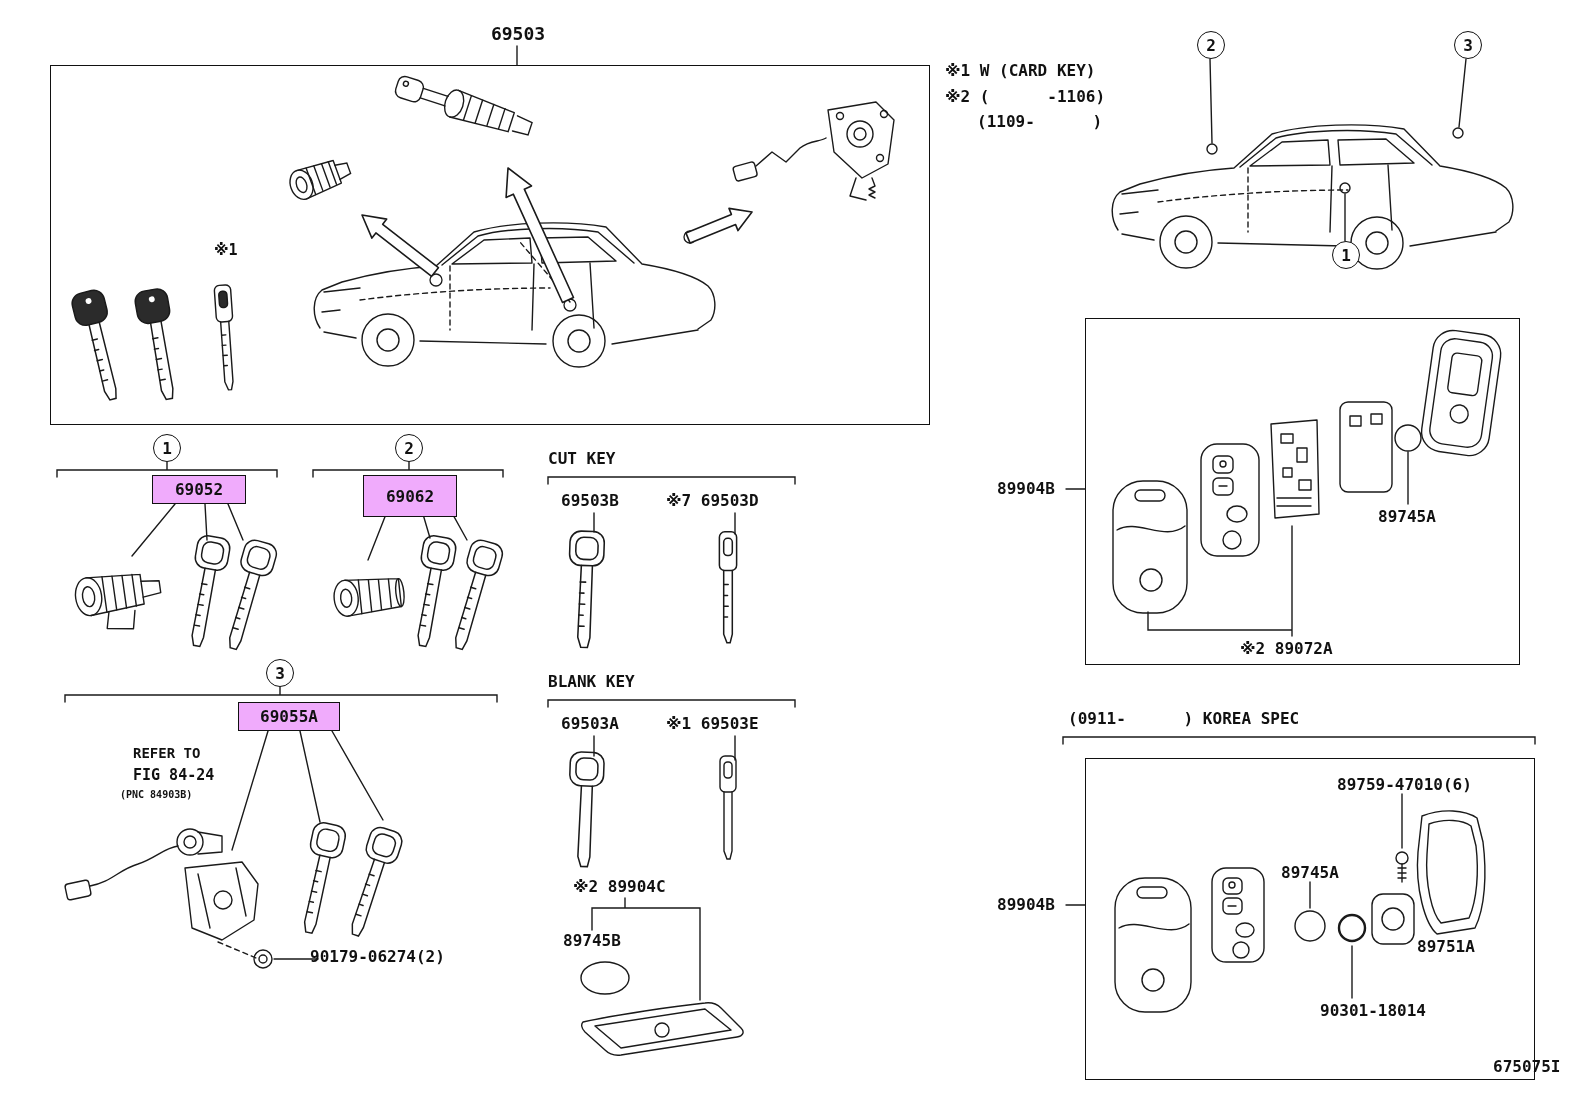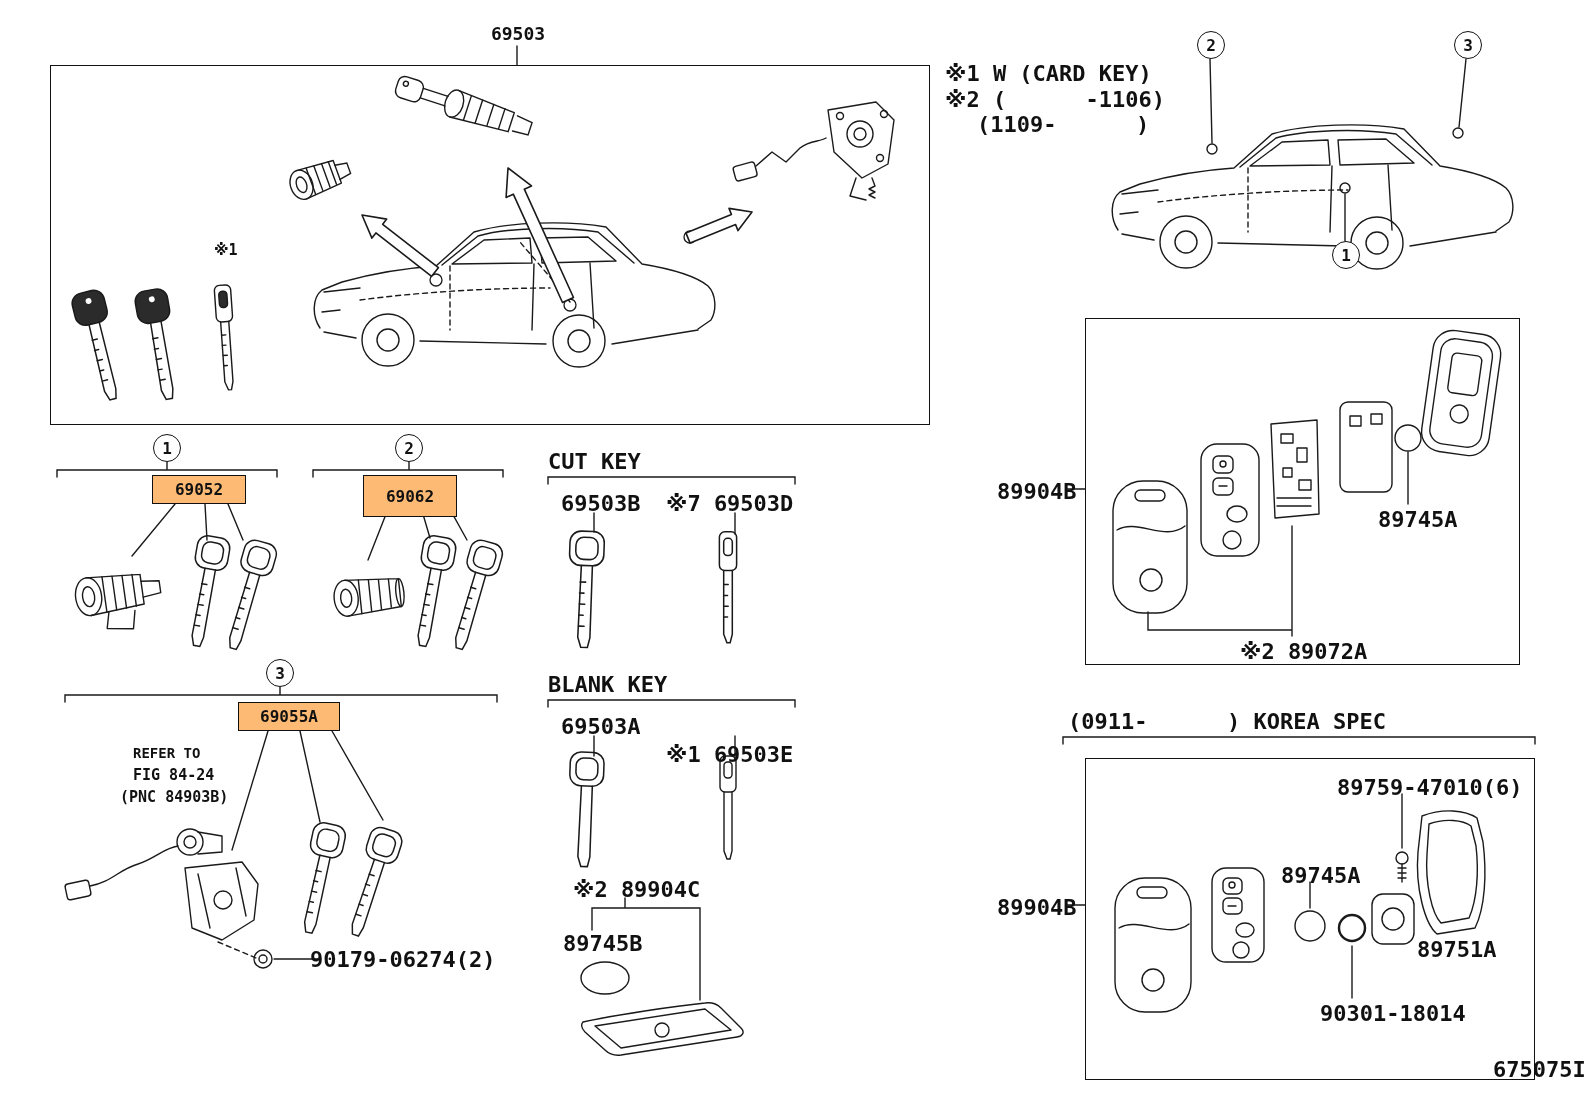--- a/index.html
+++ b/index.html
@@ -1,23 +1,23 @@
 <!DOCTYPE html>
 <html><head>
 <meta charset="utf-8">
 <style>
   *{margin:0;padding:0;box-sizing:border-box}
   html,body{background:#fff}
   body{font-family:"DejaVu Sans Mono","DejaVu Sans",monospace;color:#111}
   .canvas{position:relative;width:1592px;height:1099px;background:#fff;overflow:hidden}
-  .lbl{position:absolute;font-size:22px;font-weight:700;line-height:1.1;white-space:pre;color:#111;z-index:3}
+  .lbl{position:absolute;font-size:16px;font-weight:700;line-height:1.1;white-space:pre;color:#111;z-index:3}
   .lbl.big{font-size:18px}
   .lbl.ctr{text-align:center}
   .boxlbl{position:absolute;border:1.6px solid #111;display:flex;align-items:center;justify-content:center;
-          font-size:16px;font-weight:700;background:#fdba74;z-index:3;white-space:pre}
+          font-size:16px;font-weight:700;background:#f0abfc;z-index:3;white-space:pre}
   .outlinebox{position:absolute;border:1.6px solid #111;z-index:1}
   .circlenum{position:absolute;width:28px;height:28px;border:1.6px solid #111;border-radius:50%;
              display:flex;align-items:center;justify-content:center;font-size:16px;font-weight:700;background:#fff;z-index:3}
   .art{position:absolute;z-index:2}
   .overlay{position:absolute;left:0;top:0;z-index:2;pointer-events:none}
   .r-n14{transform:rotate(-14deg)} .r-n10{transform:rotate(-10deg)} .r-n4{transform:rotate(-4deg)}
   .r-2{transform:rotate(2deg)} .r-10{transform:rotate(10deg)} .r-12{transform:rotate(12deg)}
   .r-16{transform:rotate(16deg)} .r-18{transform:rotate(18deg)}
   svg{display:block;overflow:visible}
 </style>
@@ -48,25 +48,25 @@
   <div class="boxlbl" style="left:152px;top:475px;width:94px;height:29px">69052</div>
   <div class="boxlbl" style="left:363px;top:475px;width:94px;height:42px">69062</div>
   <div class="boxlbl" style="left:238px;top:702px;width:102px;height:29px">69055A</div>
 
   <div class="lbl" style="left:548px;top:450px">CUT KEY</div>
   <div class="lbl" style="left:561px;top:492px">69503B</div>
   <div class="lbl" style="left:666px;top:492px">※7 69503D</div>
 
   <div class="lbl" style="left:548px;top:673px">BLANK KEY</div>
   <div class="lbl" style="left:561px;top:715px">69503A</div>
-  <div class="lbl" style="left:666px;top:743px">※1 69503E</div>
+  <div class="lbl" style="left:666px;top:715px">※1 69503E</div>
 
   <div class="lbl" style="left:133px;top:746px;font-size:14px">REFER TO</div>
   <div class="lbl" style="left:133px;top:767px;font-size:15px">FIG 84-24</div>
-  <div class="lbl" style="left:120px;top:789px;font-size:15px">(PNC 84903B)</div>
+  <div class="lbl" style="left:120px;top:789px;font-size:10px">(PNC 84903B)</div>
   <div class="lbl" style="left:310px;top:948px">90179-06274(2)</div>
 
   <div class="lbl" style="left:573px;top:878px">※2 89904C</div>
   <div class="lbl" style="left:563px;top:932px">89745B</div>
 
   <div class="lbl" style="left:997px;top:480px">89904B</div>
   <div class="lbl" style="left:1378px;top:508px">89745A</div>
   <div class="lbl" style="left:1240px;top:640px">※2 89072A</div>
 
   <div class="lbl" style="left:1068px;top:710px">(0911-      ) KOREA SPEC</div>

